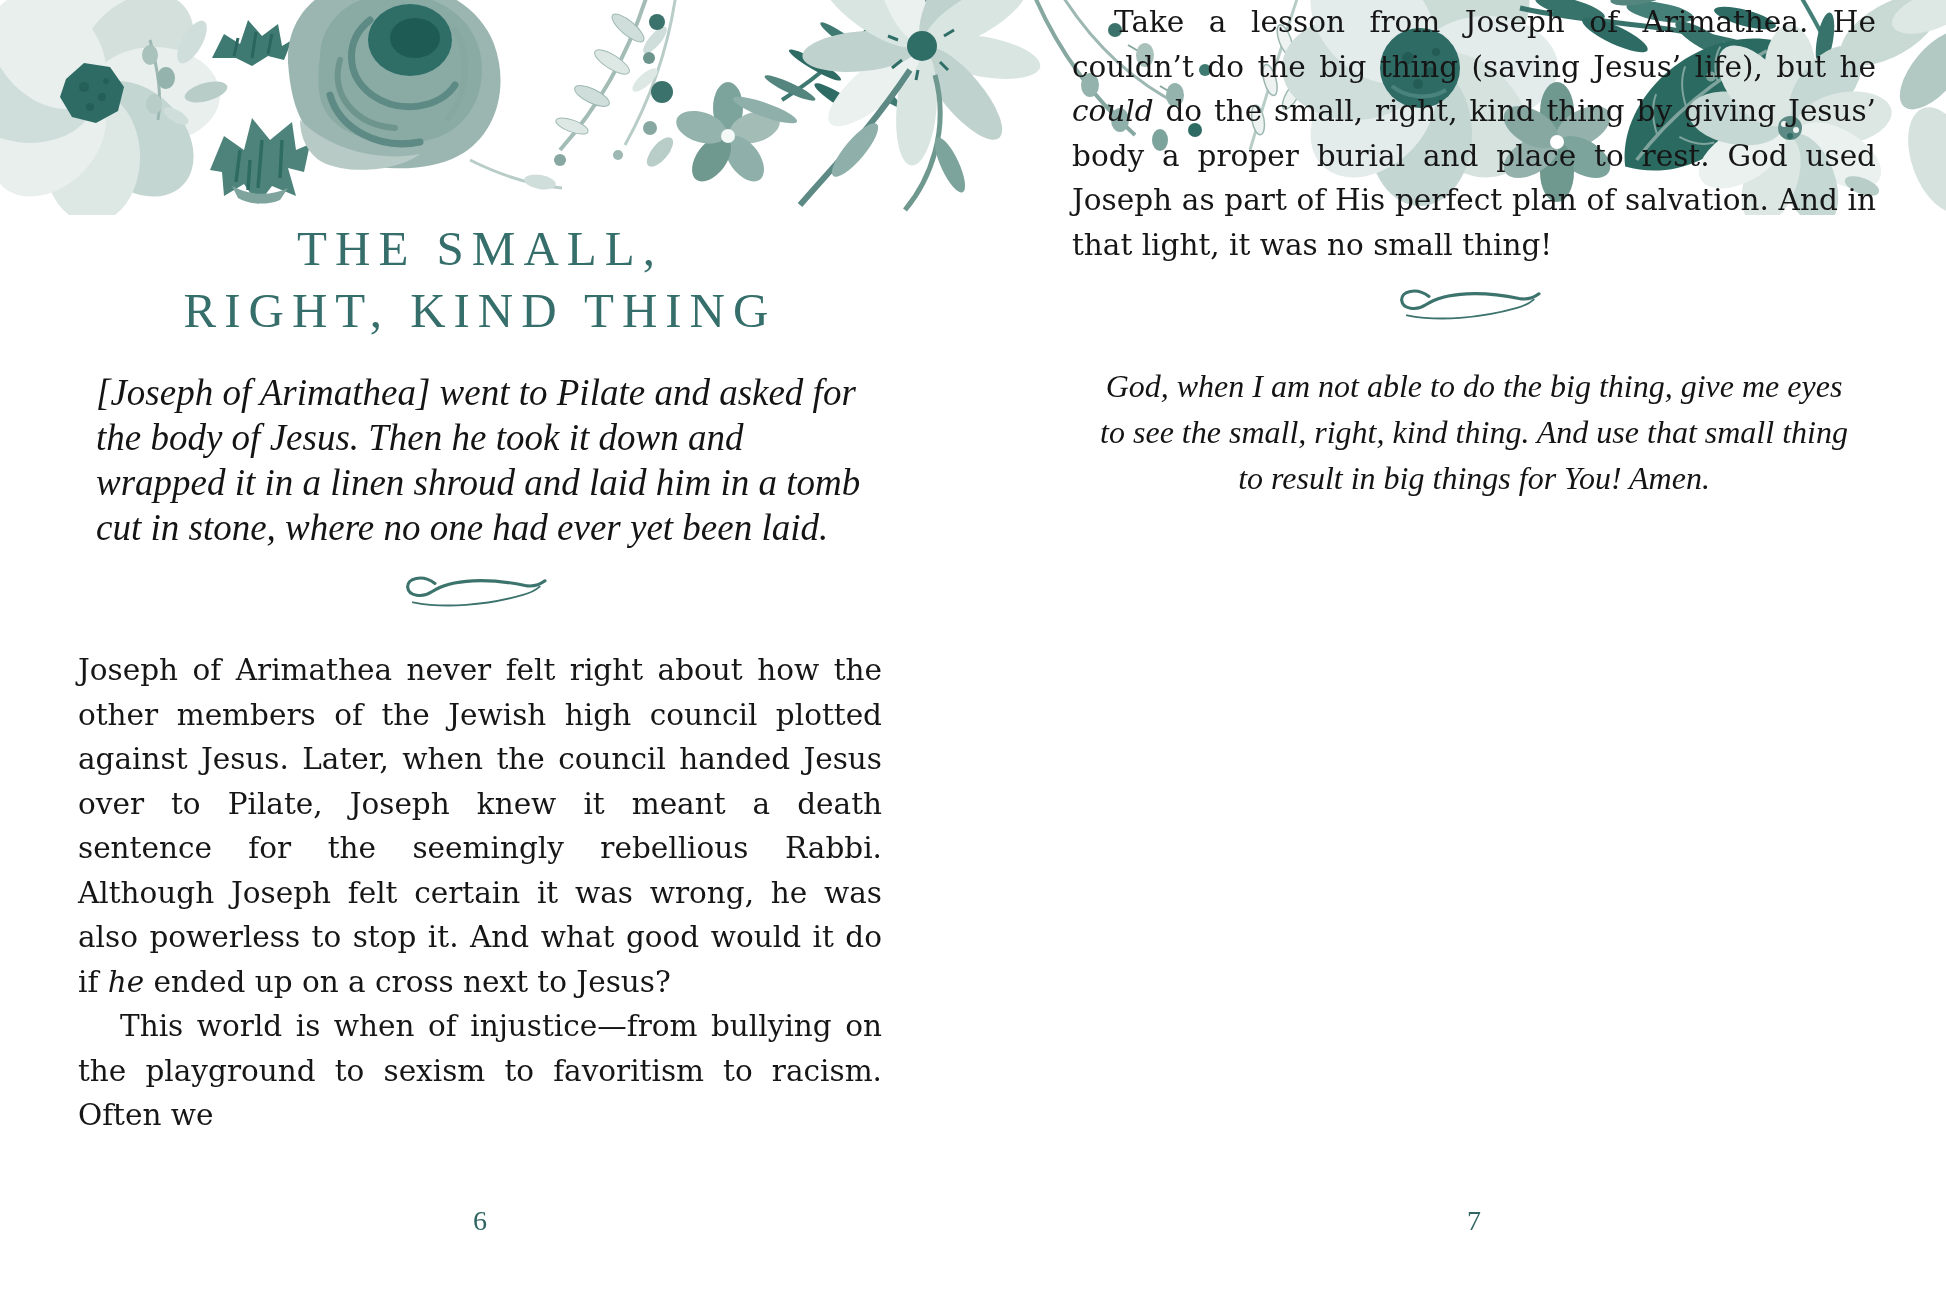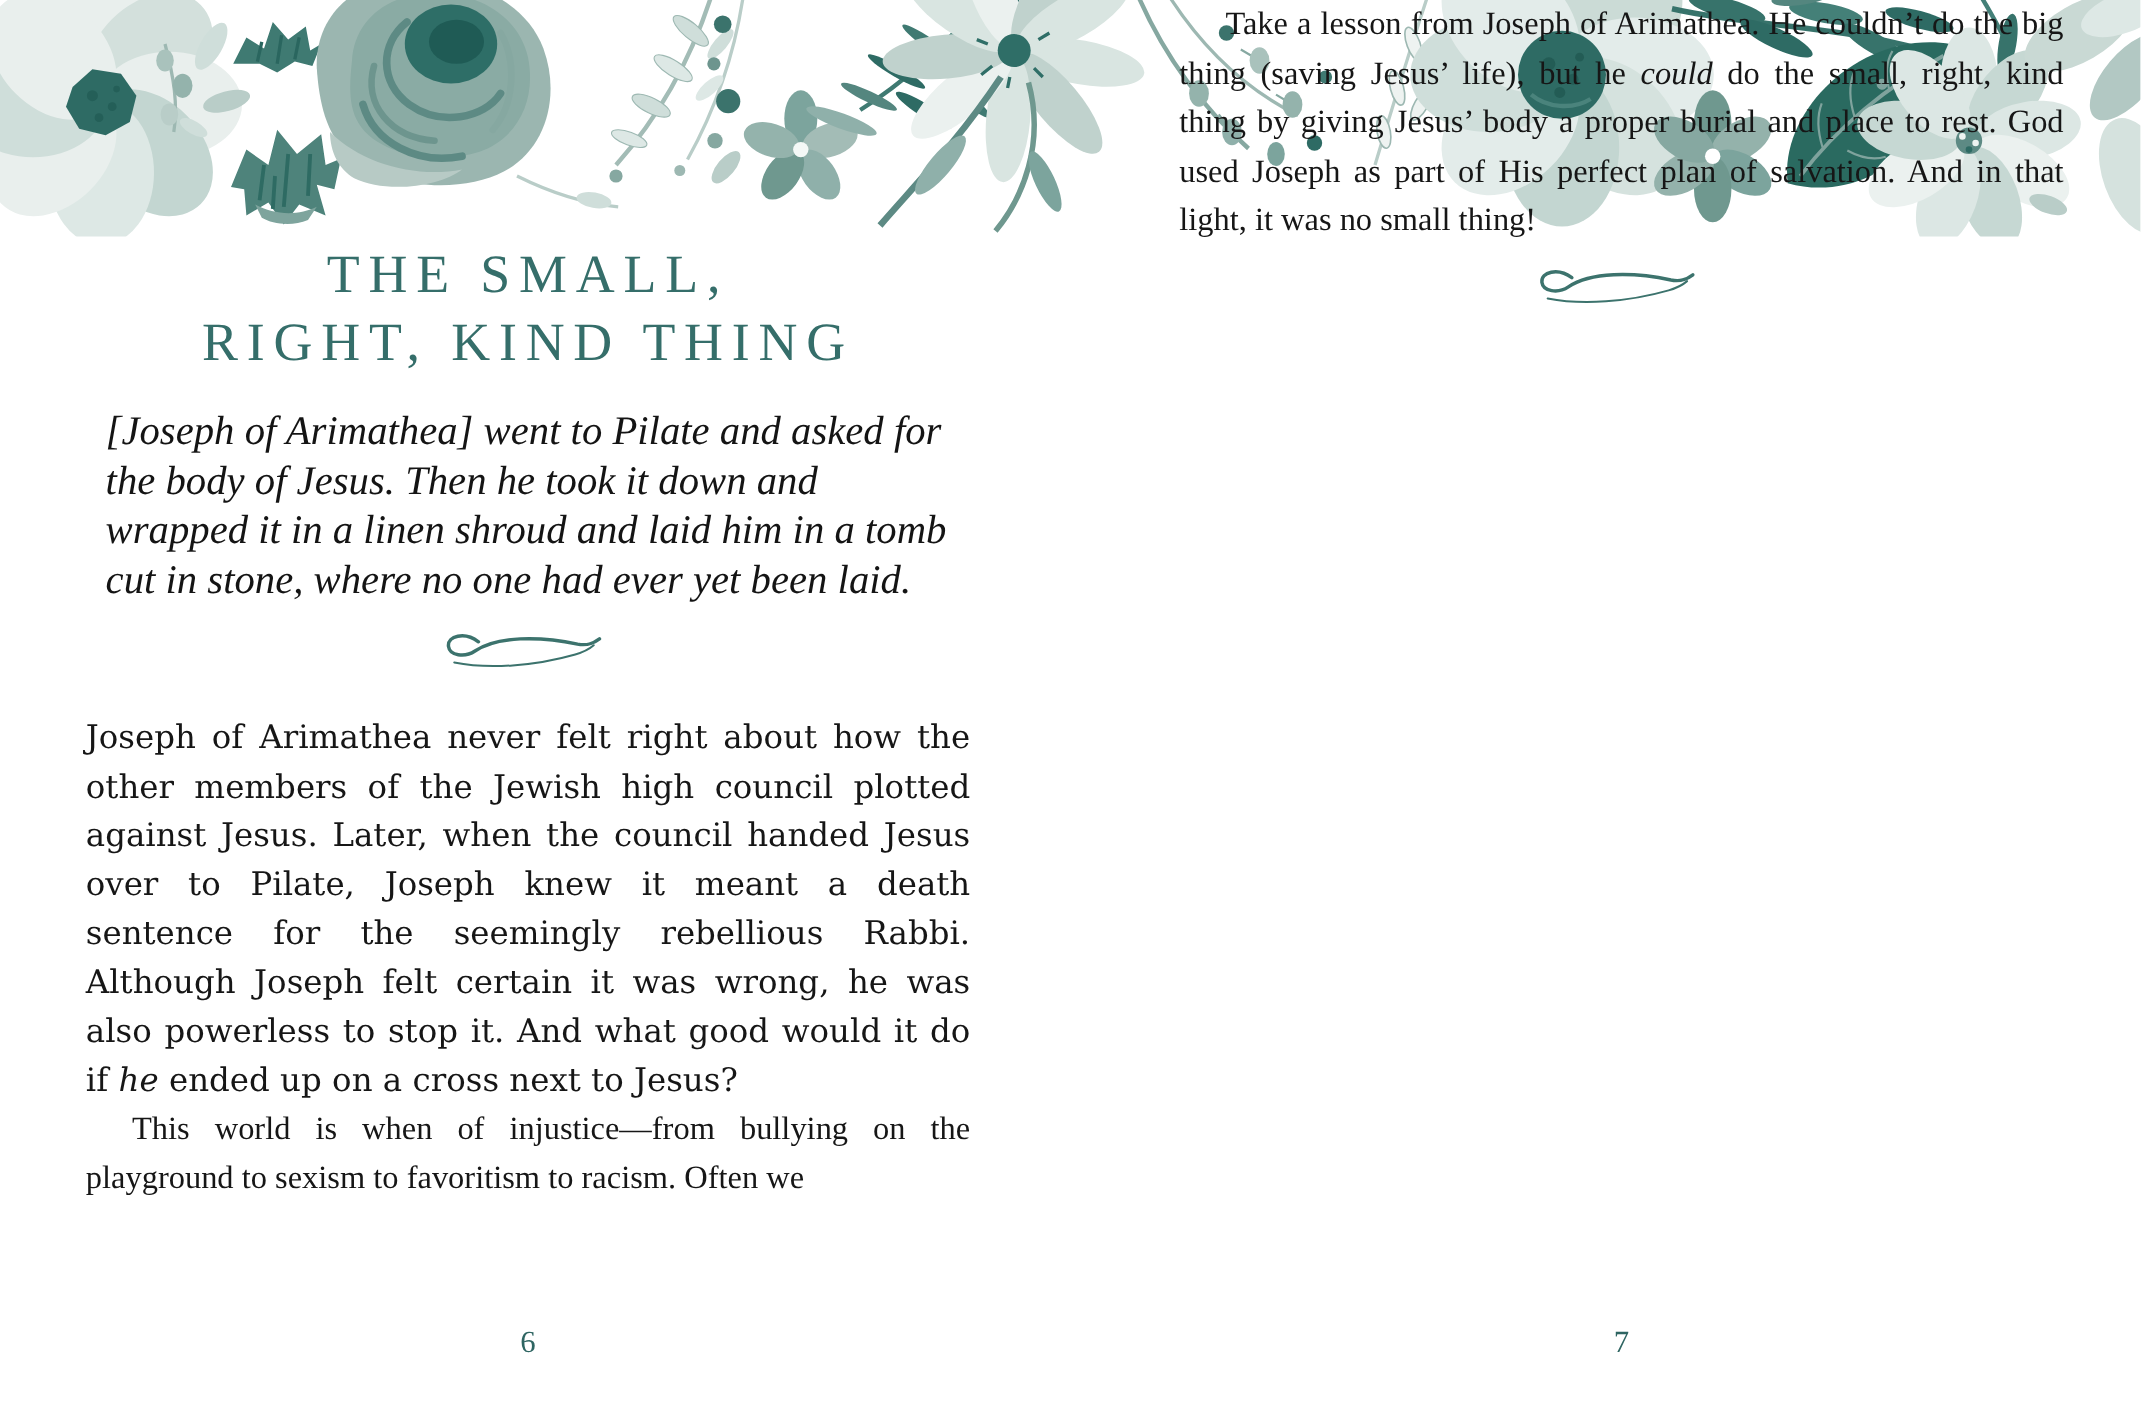--- a/index.html
+++ b/index.html
@@ -23,21 +23,21 @@
   .reference{margin:10px 0 0 0;text-align:center;
     font-family:"Liberation Serif",serif;font-size:27px;
     letter-spacing:3px;color:#141414;}
   .reference::first-letter{font-size:34px;}
   .swash-wrap{margin:24px 0 0 0;text-align:center;height:46px;}
   .swash-wrap svg{display:inline-block;}
   .body-text{margin:0;font-family:"DejaVu Serif",serif;
     font-size:29.5px;line-height:44.5px;text-align:justify;color:#161616;}
   .first-para{margin-top:28px;}
   .rp-first{margin-top:220px;}
-  .indent{text-indent:42px;font-family:Liberation Serif, serif;}
+  .indent{text-indent:42px;}
   .prayer{margin:30px 28px 0 28px;text-align:center;
     font-family:"Liberation Serif",serif;font-style:italic;
     font-size:32px;line-height:46px;color:#141414;}
   .page-num{position:absolute;top:1205px;left:0;width:100%;text-align:center;
     font-family:"Liberation Serif",serif;font-size:28px;color:#2e6562;}
   em{font-style:italic;}
 </style>
 </head>
 <body>
 
@@ -297,17 +297,18 @@
 
     <p class="body-text indent"><span>Take a lesson from Joseph of Arimathea. He couldn’t do the big thing (saving Jesus’ life), but he </span><em>could</em><span> do the small, right, kind thing by giving Jesus’ body a proper burial and place to rest. God used Joseph as part of His perfect plan of salvation. And in that light, it was no small thing!</span></p>
 
     <div class="swash-wrap" style="margin-top:20px;">
       <svg width="160" height="44" viewBox="0 0 300 84">
         <path d="M64,18 C40,0 10,8 12,26 C14,42 40,46 58,34 C96,8 170,8 236,22 C252,25 262,22 274,13" stroke="#3c736d" stroke-width="6" fill="none" stroke-linecap="round"></path>
         <path d="M22,54 C82,66 162,60 232,40 C246,36 256,31 264,24" stroke="#3c736d" stroke-width="3.5" fill="none" stroke-linecap="round"></path>
       </svg>
     </div>
 
+    <div class="prayer">God, when I am not able to do the big thing, give me eyes to see the small, right, kind thing. And use that small thing to result in big things for You! Amen.</div>
 
     <div class="page-num">7</div>
   </section>
 
 </div>
 
 </body></html>

